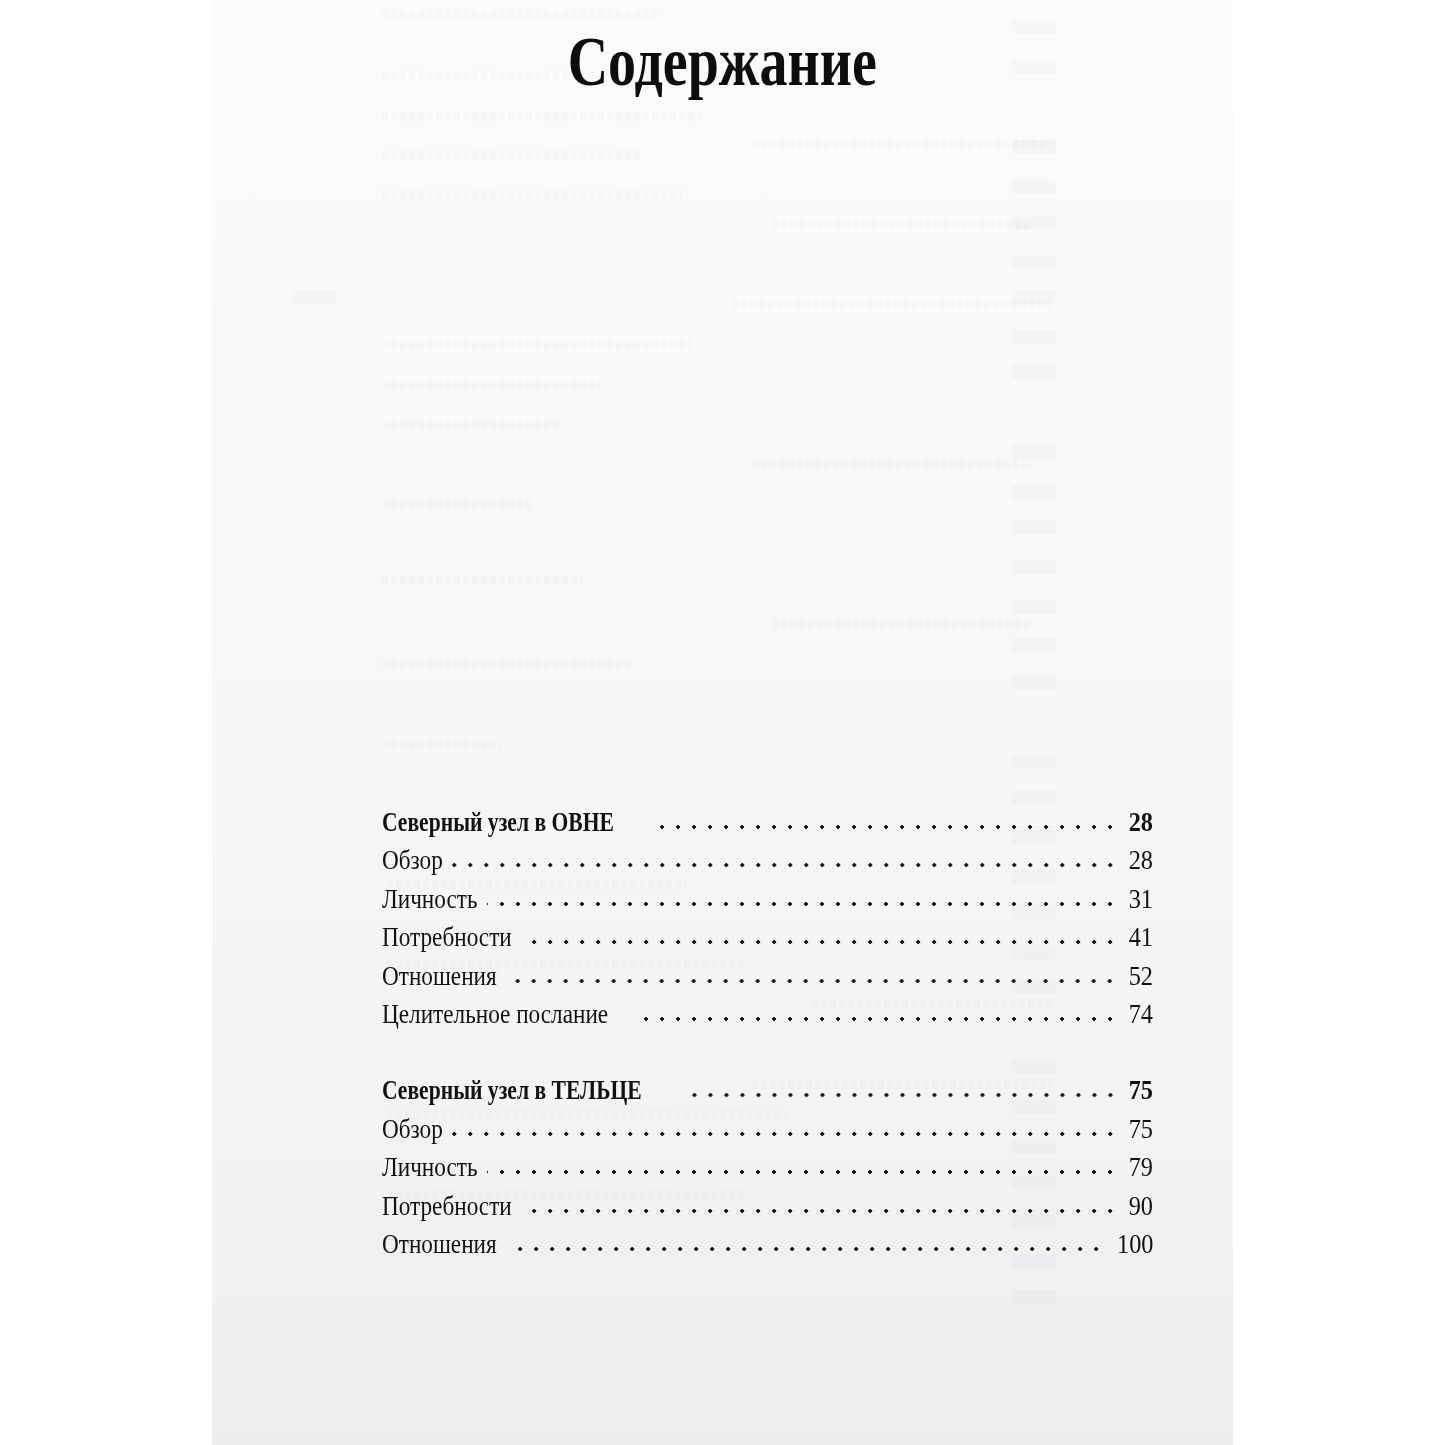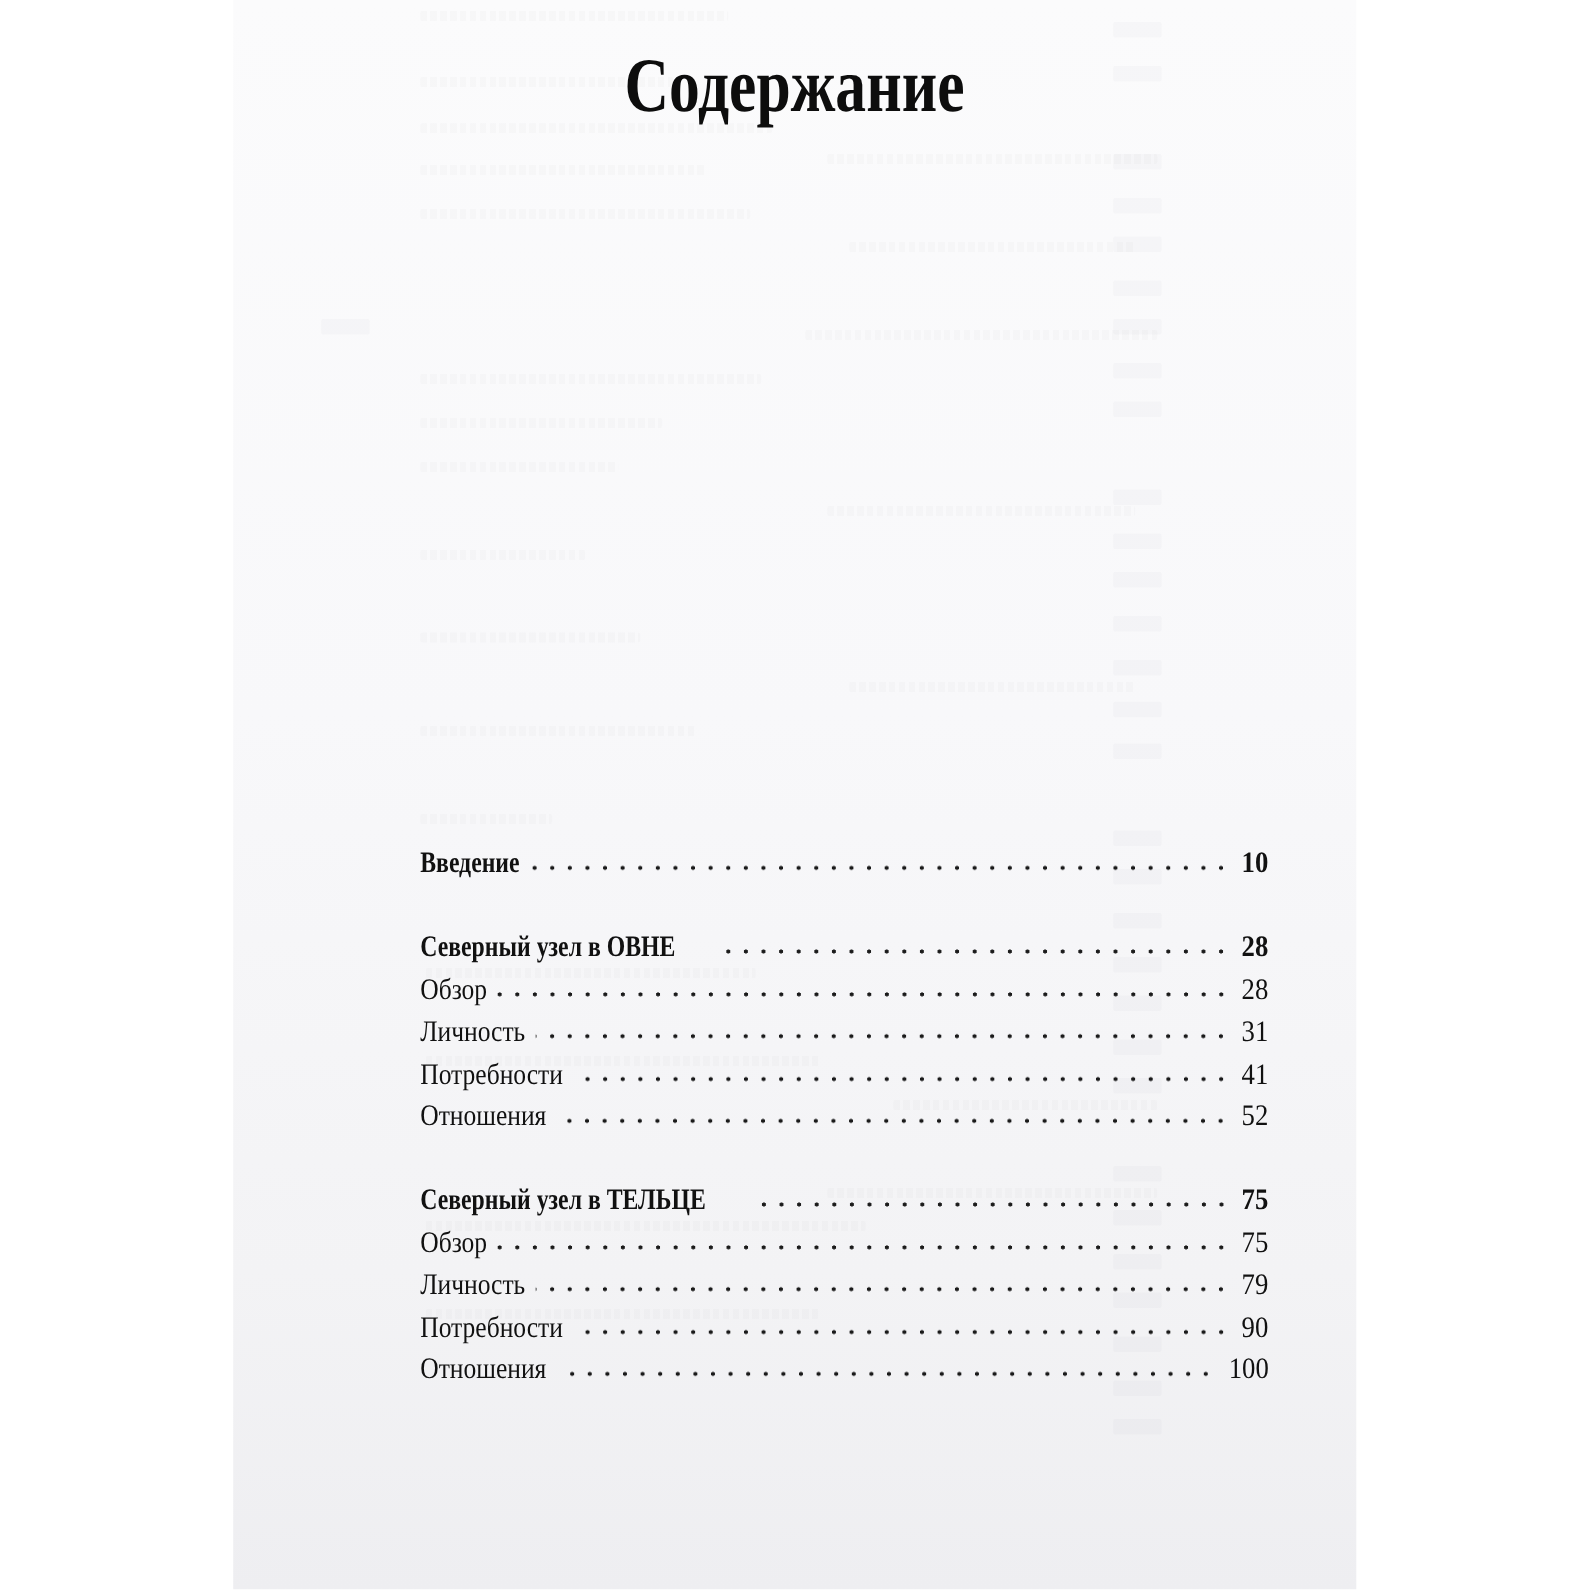--- a/index.html
+++ b/index.html
@@ -41,21 +41,21 @@
     .ghost .gn {
       position: absolute;
       height: 14px;
       width: 44px;
       background: rgba(120,120,130,0.07);
       border-radius: 2px;
     }
     .title {
       position: absolute;
       left: 0;
-      top: 39px;
+      top: 22px;
       width: 100%;
       text-align: center;
       font-family: "Liberation Serif", "DejaVu Serif", serif;
       font-weight: bold;
       font-size: 70px;
       line-height: 80px;
       letter-spacing: 0px;
       color: #0d0d0d;
     }
     .title span {
@@ -175,25 +175,20 @@
     <div class="gn" style="left:800px;top:1290px;"></div>
   </div>
 
   <h1 class="title" style="margin:0;">
     <span>Содержание</span>
   </h1>
 
   <div class="toc">
 
     <div class="group">
-      <div class="row head">
-        <span class="label">Введение</span>
-        <span class="leader"></span>
-        <span class="page-num">10</span>
-      </div>
     </div>
 
     <div class="group">
       <div class="row head">
         <span class="label">Северный узел в ОВНЕ</span>
         <span class="leader"></span>
         <span class="page-num">28</span>
       </div>
       <div class="row">
         <span class="label">Обзор</span>
@@ -208,20 +203,25 @@
       <div class="row">
         <span class="label">Потребности</span>
         <span class="leader"></span>
         <span class="page-num">41</span>
       </div>
       <div class="row">
         <span class="label">Отношения</span>
         <span class="leader"></span>
         <span class="page-num">52</span>
       </div>
+      <div class="row">
+        <span class="label">Целительное послание</span>
+        <span class="leader"></span>
+        <span class="page-num">74</span>
+      </div>
     </div>
 
     <div class="group">
       <div class="row head">
         <span class="label">Северный узел в ТЕЛЬЦЕ</span>
         <span class="leader"></span>
         <span class="page-num">75</span>
       </div>
       <div class="row">
         <span class="label">Обзор</span>

